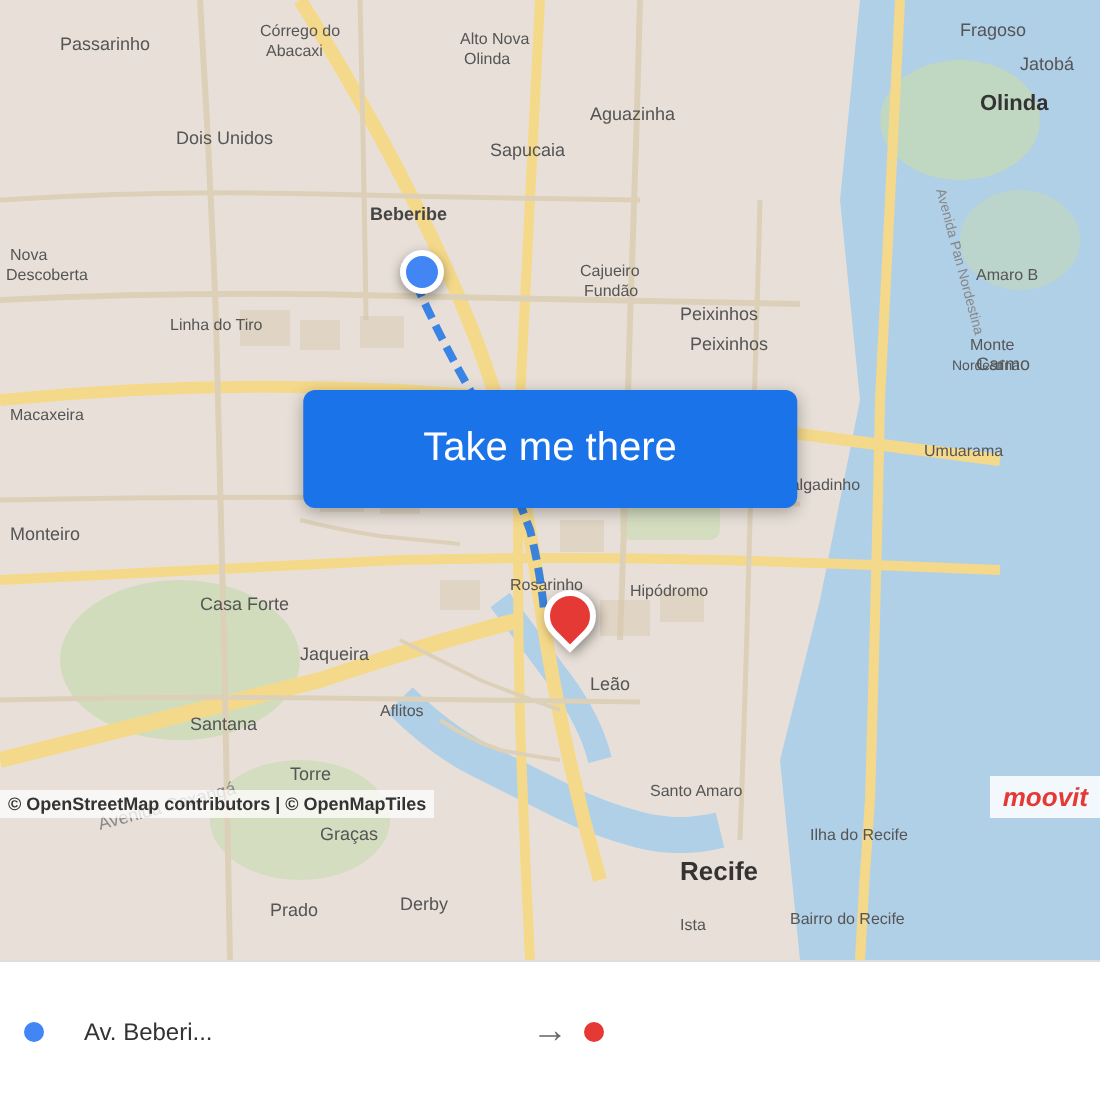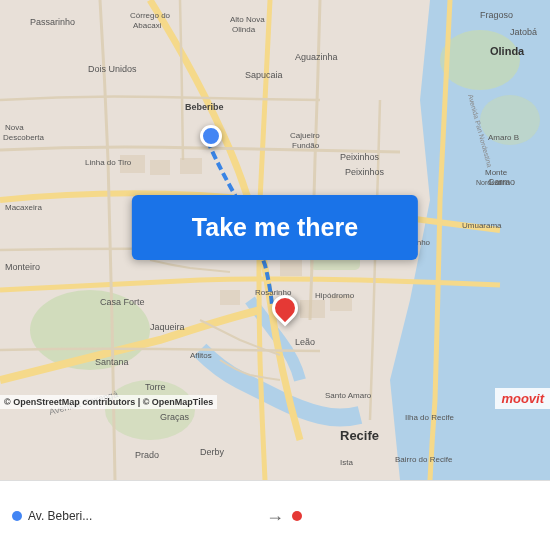--- a/index.html
+++ b/index.html
@@ -27,22 +27,22 @@
     #take-me-there-btn {
       position: absolute;
       top: 195px;
       left: 50%;
       transform: translateX(-50%);
       background: #1a73e8;
       color: white;
       border: none;
       border-radius: 6px;
       padding: 18px 60px;
-      font-size: 25px;
-      font-weight: bold;
+      font-size: 20px;
+      font-weight: normal;
       cursor: pointer;
       white-space: nowrap;
       z-index: 10;
       box-shadow: 0 2px 8px rgba(0,0,0,0.3);
     }
 
     #destination-pin {
       position: absolute;
       top: 295px;
       left: 272px;
@@ -86,21 +86,21 @@
       display: flex;
       align-items: center;
       justify-content: space-between;
       padding: 0 12px;
       border-top: 1px solid #ddd;
     }
 
     .bottom-location {
       display: flex;
       align-items: center;
-      gap: 6px;
+      gap: 20px;
       flex: 1;
       overflow: hidden;
     }
 
     .location-dot {
       width: 10px;
       height: 10px;
       border-radius: 50%;
       flex-shrink: 0;
     }

